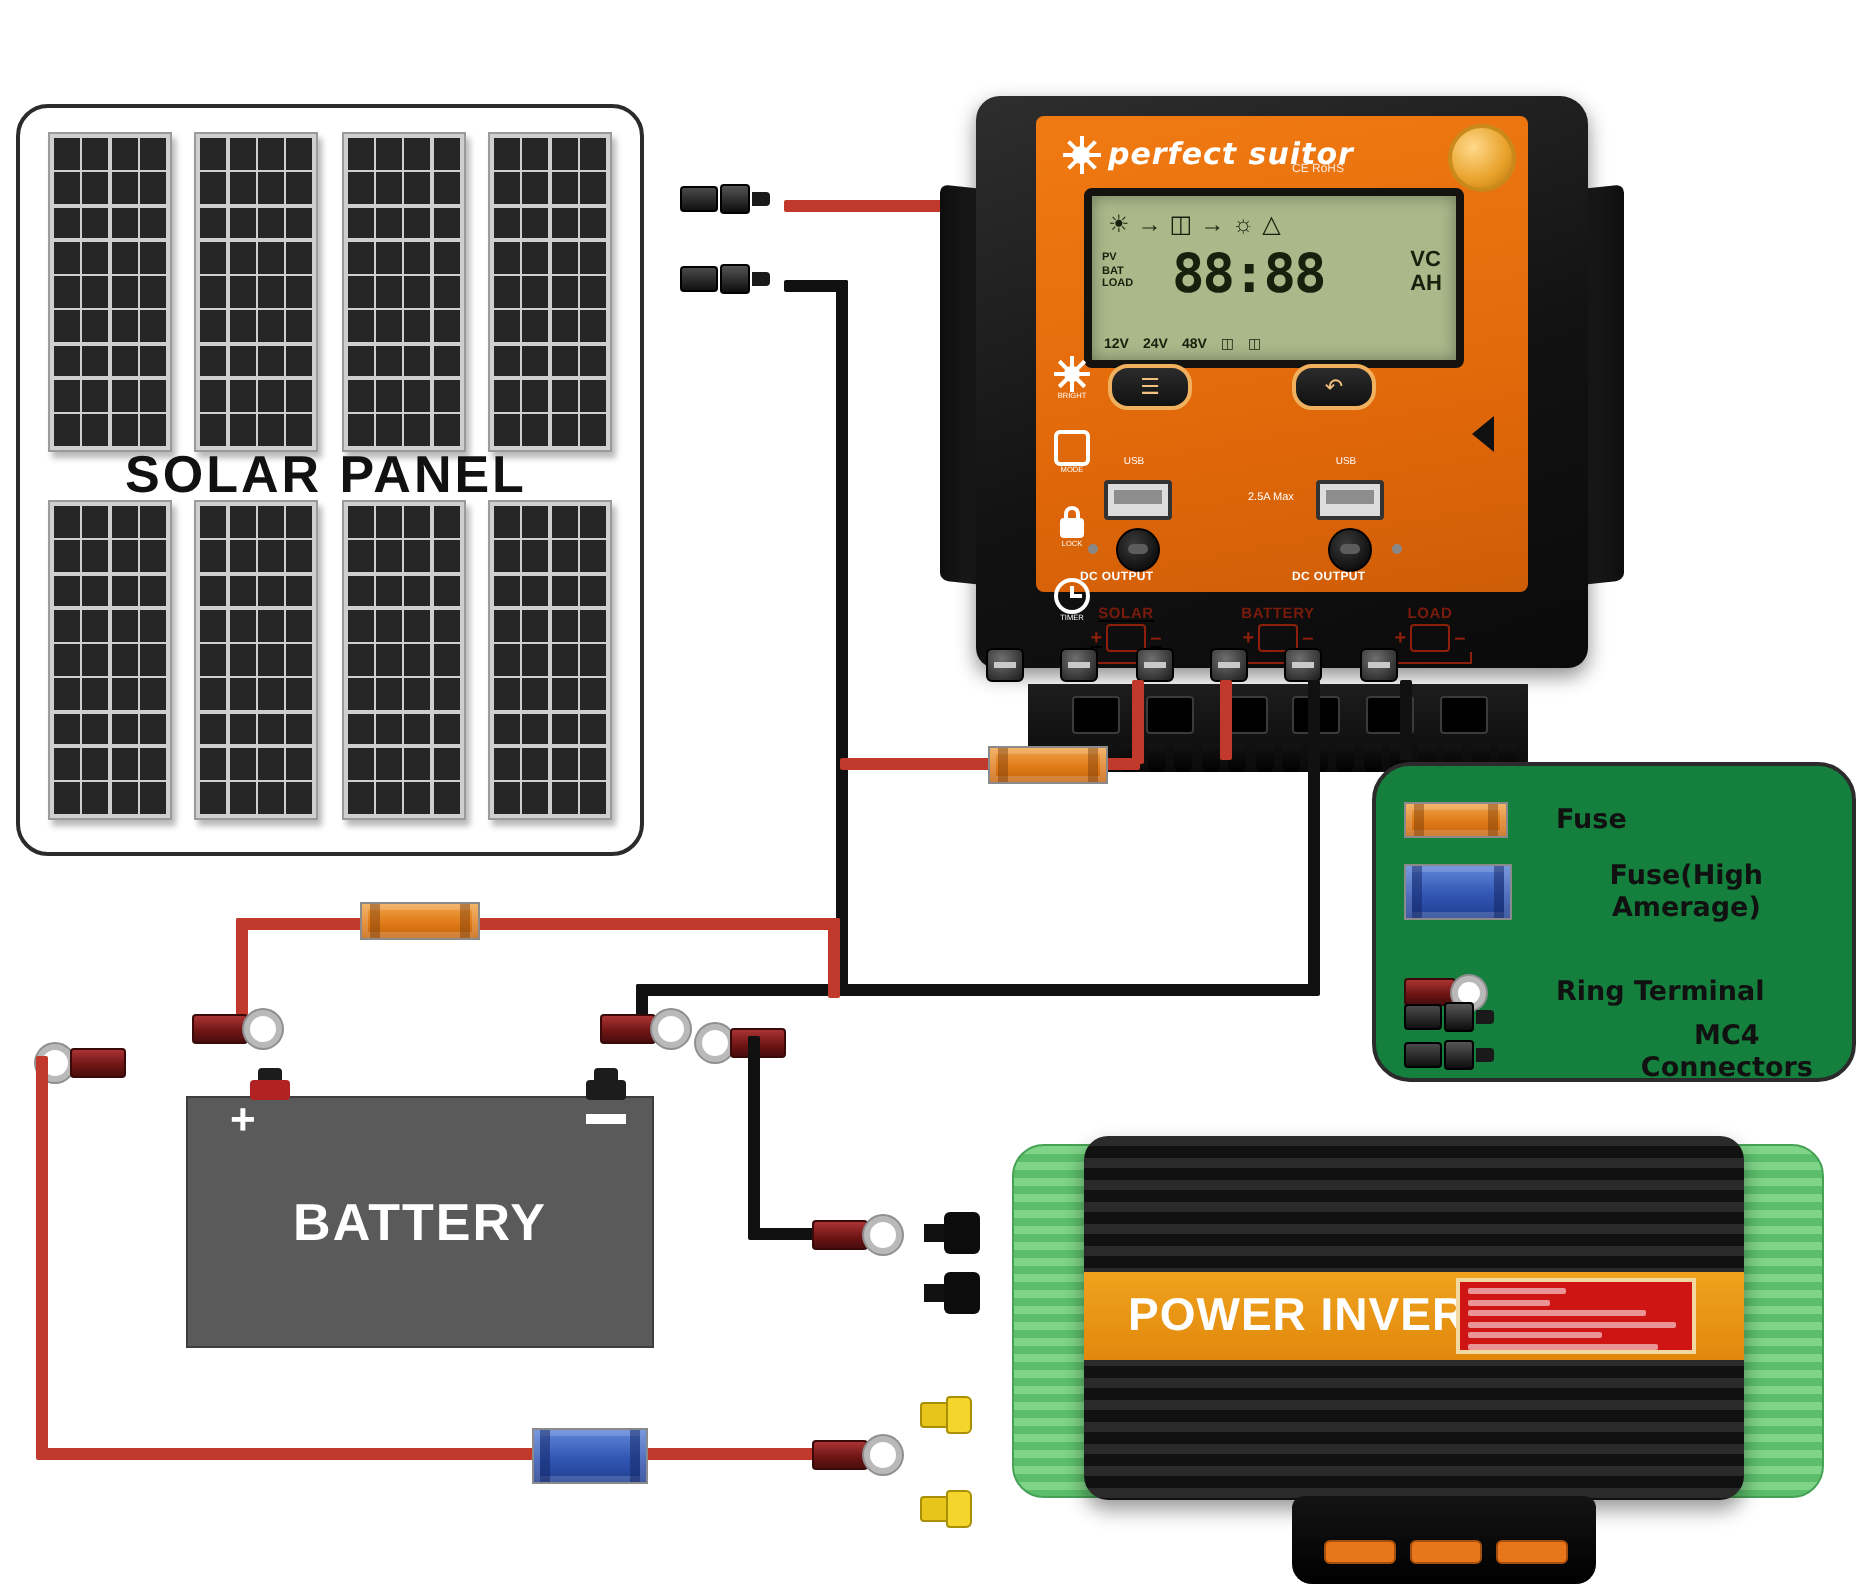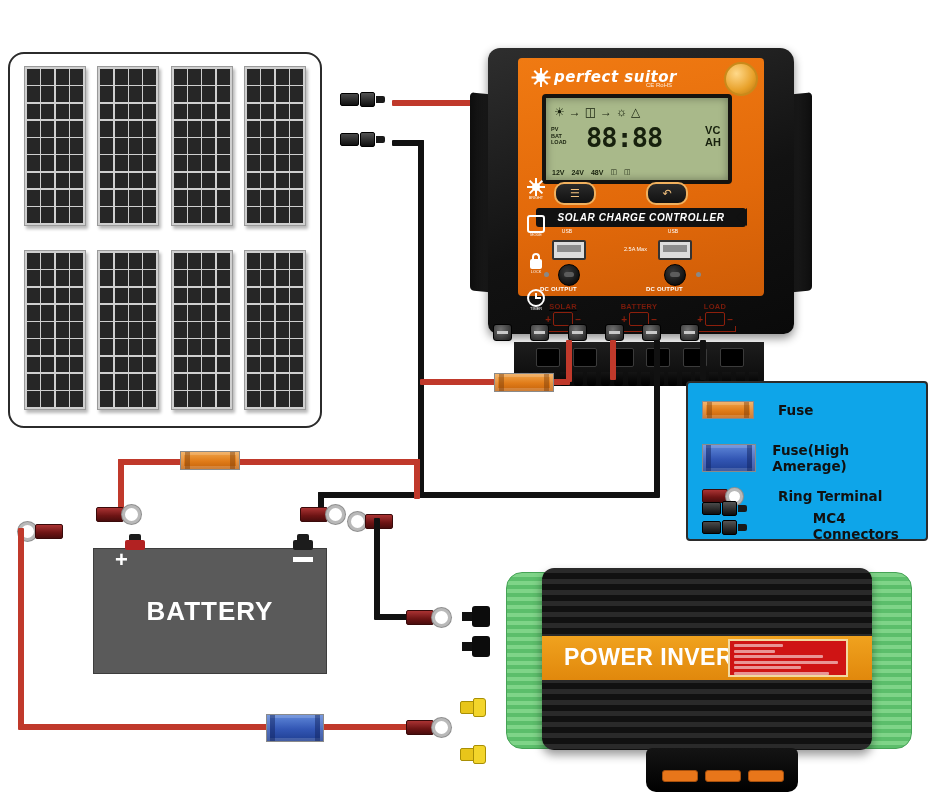--- a/index.html
+++ b/index.html
@@ -81,21 +81,21 @@
             letter-spacing:1px;line-height:124px;}
   .post{position:absolute;width:20px;height:16px;}
   .post .neck{position:absolute;left:4px;top:0;width:12px;height:7px;background:#1c1c1c;
         border-radius:2px 2px 0 0;}
   .post .base{position:absolute;left:0;top:6px;width:20px;height:10px;border-radius:2px;}
   .plusmark{position:absolute;color:#fff;font-weight:bold;font-size:22px;line-height:1;}
   .minusmark{position:absolute;width:20px;height:5px;background:#fff;}
 
   
   #legend{left:686px;top:381px;width:238px;height:156px;border:2px solid #2b2b2b;
-          border-radius:4px;background:#0ea5e9;}
+          border-radius:19px;background:#15803d;text-align:center;}
   .lgrow{position:absolute;left:14px;width:212px;height:30px;display:flex;
          align-items:center;gap:14px;}
   .lgicon{width:62px;display:flex;align-items:center;justify-content:flex-start;}
   .lgtext{font-size:13.5px;color:#111;font-weight:bold;font-family:"DejaVu Sans",sans-serif;}
 
   
   #cc{left:470px;top:42px;width:342px;height:300px;}
   #cc .shell{position:absolute;left:18px;top:6px;width:306px;height:286px;
         background:linear-gradient(160deg,#2e2e2e,#121212 55%,#0a0a0a);
         border-radius:12px 14px 10px 10px;box-shadow:0 4px 10px rgba(0,0,0,.45);}
@@ -520,20 +520,21 @@
           <i></i>
           <i></i>
           <i></i>
           <i></i>
           <i></i>
           <i></i>
           <i></i>
         </div>
     </div>
   </div>
+  <div class="abs" id="pvlabel">SOLAR PANEL</div>
 
   <div class="abs wire-h w" style="left:392px;top:100px;width:180px;"></div>
   <div class="abs wire-v w" style="left:566px;top:100px;height:200px;"></div>
 
   <div class="abs wire-h wb" style="left:392px;top:140px;width:32px;"></div>
   <div class="abs wire-v wb" style="left:418px;top:140px;height:262px;"></div>
 
   <div class="abs mc4" style="left:340px;top:92px;">
     <div class="bodyA"></div>
       <div class="bodyB"></div>
@@ -588,21 +589,20 @@
           <span>24V</span>
           <span>48V</span>
           <span>◫</span>
           <span>◫</span>
         </div>
       </div>
 
       <div class="btn" style="left:36px;">☰</div>
       <div class="btn" style="left:128px;">↶</div>
 
-      <div class="banner">SOLAR CHARGE CONTROLLER</div>
       <div class="bannerArrow"></div>
 
       <div class="usbcap" style="left:34px;">USB</div>
       <div class="usb" style="left:34px;"></div>
       <div class="amax">2.5A Max</div>
       <div class="usbcap" style="left:140px;">USB</div>
       <div class="usb" style="left:140px;"></div>
 
       <div class="led" style="left:26px;"></div>
       <div class="dcjack" style="left:40px;"></div>
@@ -798,21 +798,21 @@
   </div>
   <div class="minusmark" style="left:293px;top:557px;"></div>
 
   <div class="abs" id="legend">
     <div class="lgrow" style="top:12px;">
       <div class="lgicon">
           <div class="fuse" style="position:relative;width:50px;height:16px;"></div>
         </div>
       <div class="lgtext">Fuse</div>
     </div>
-    <div class="lgrow" style="top:60px;">
+    <div class="lgrow" style="top:48px;">
       <div class="lgicon">
           <div class="fuse-blue" style="position:relative;width:52px;height:26px;"></div>
         </div>
       <div class="lgtext">Fuse(High Amerage)</div>
     </div>
     <div class="lgrow" style="top:98px;">
       <div class="lgicon">
         <div class="ring">
           <div class="barrel" style="width:24px;height:12px;"></div>
             <div class="eye" style="width:17px;height:17px;"></div>

